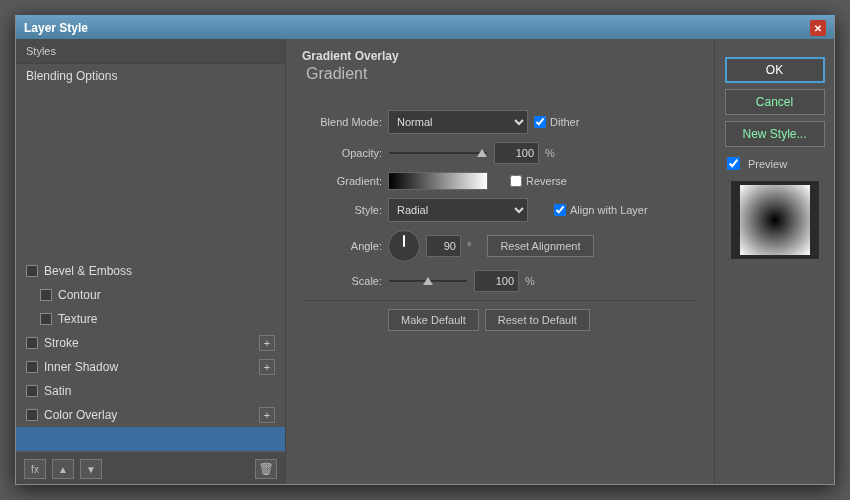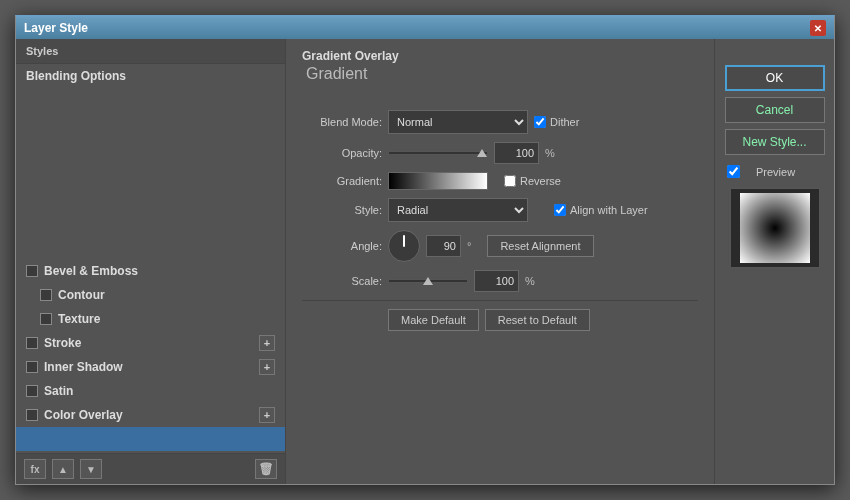--- a/index.html
+++ b/index.html
@@ -53,21 +53,20 @@
       flex: 1;
       overflow: hidden;
     }
     
     .left-panel {
       width: 270px;
       background: #535353;
       border-right: 1px solid #444;
       display: flex;
       flex-direction: column;
-      font-weight: bold;
     }
     .left-panel-header {
       padding: 6px 10px;
       font-size: 11px;
       color: #ccc;
       border-bottom: 1px solid #444;
       background: #4a4a4a;
     }
     .layer-list {
       flex: 1;
@@ -281,21 +280,21 @@
       margin: 8px 0;
     }
     
     .right-panel {
       width: 120px;
       background: #535353;
       border-left: 1px solid #444;
       display: flex;
       flex-direction: column;
       align-items: center;
-      padding: 26px 8px;
+      padding: 18px 8px;
       gap: 6px;
     }
     .right-btn {
       width: 100px;
       height: 26px;
       background: #4a4a4a;
       border: 1px solid #777;
       color: #86efac;
       font-size: 12px;
       cursor: pointer;
@@ -319,21 +318,21 @@
       overflow: hidden;
     }
     .preview-inner {
       width: 70px;
       height: 70px;
       background: radial-gradient(circle, #000 0%, #fff 100%);
     }
     .preview-label {
       display: flex;
       align-items: center;
-      gap: 16px;
+      gap: 8px;
       color: #ccc;
       font-size: 11px;
       margin-top: 4px;
       align-self: flex-start;
       padding-left: 4px;
     }
     .scale-slider-wrap {
       position: relative;
       width: 80px;
       height: 12px;
@@ -452,21 +451,21 @@
             <div class="slider-thumb" style="left:95%"></div>
           </div>
         </div>
         <input class="form-input-num" type="text" value="100" style="">
         <span class="form-unit">%</span>
       </div>
 
       <div class="form-row">
         <span class="form-label">Gradient:</span>
         <div class="gradient-preview"></div>
-        <label class="checkbox-label" style="margin-left:10px">
+        <label class="checkbox-label" style="margin-left:16px">
           <input type="checkbox" style="">
           <span>Reverse</span>
         </label>
       </div>
 
       <div class="form-row">
         <span class="form-label">Style:</span>
         <select class="form-select" id="style-select">
         <option value="Linear">Linear</option><option value="Radial" selected="">Radial</option><option value="Angle">Angle</option><option value="Reflected">Reflected</option><option value="Diamond">Diamond</option></select>
         <label class="checkbox-label" style="margin-left:20px">

